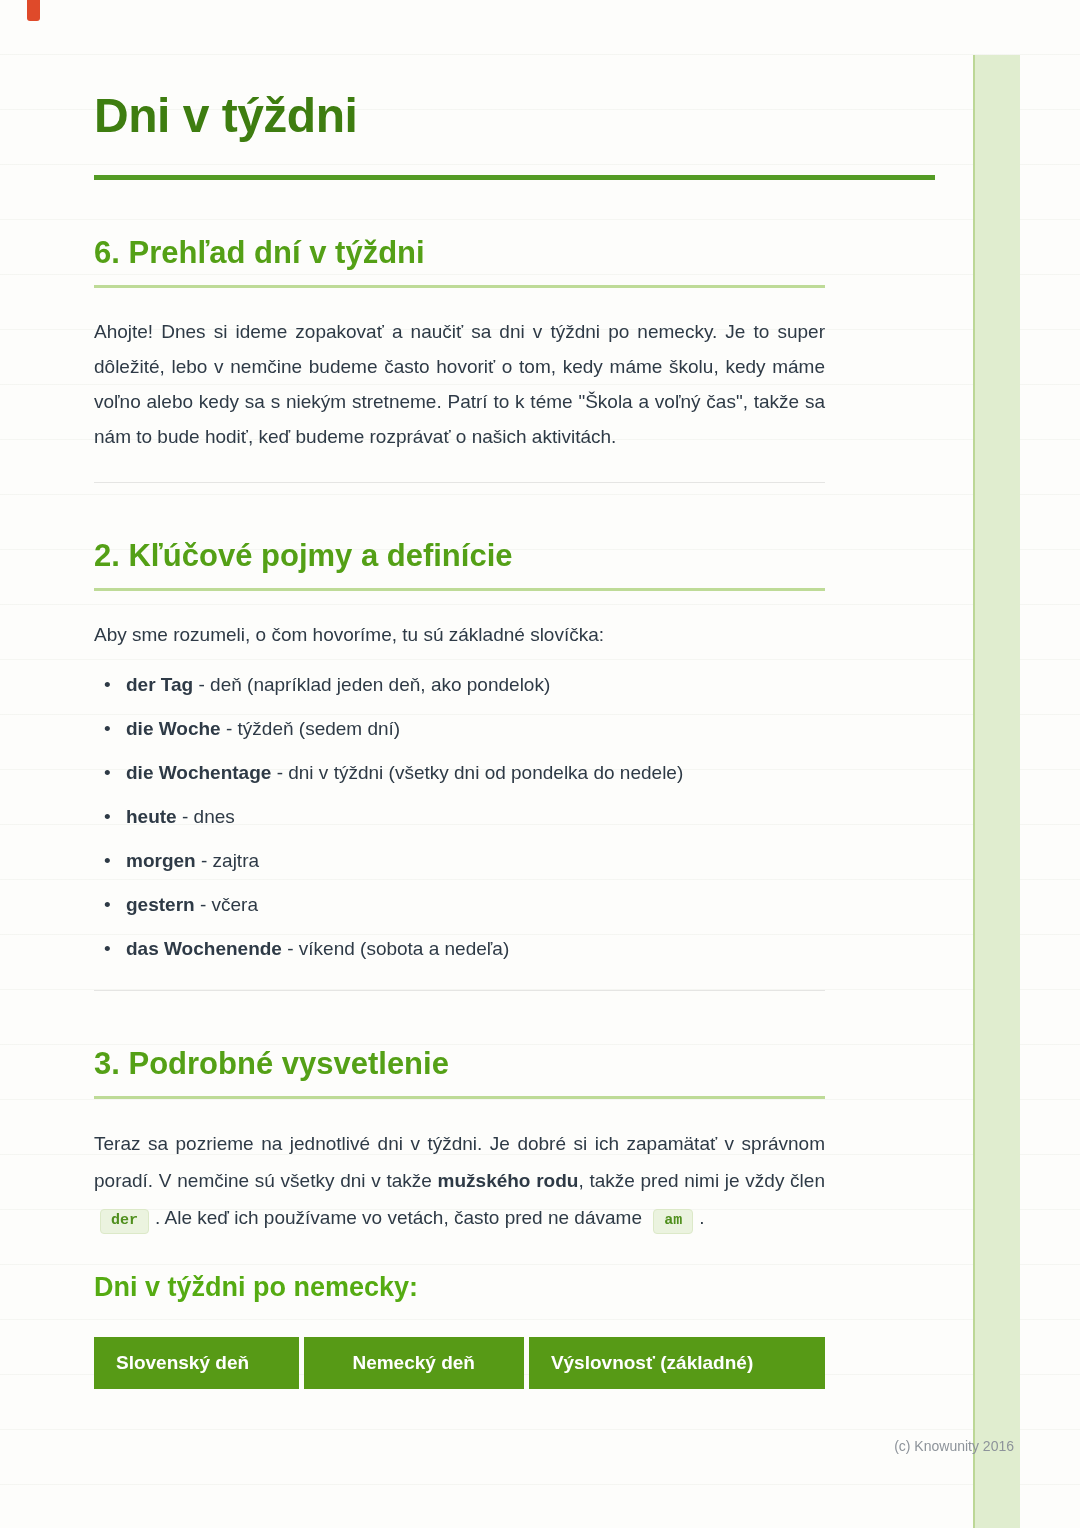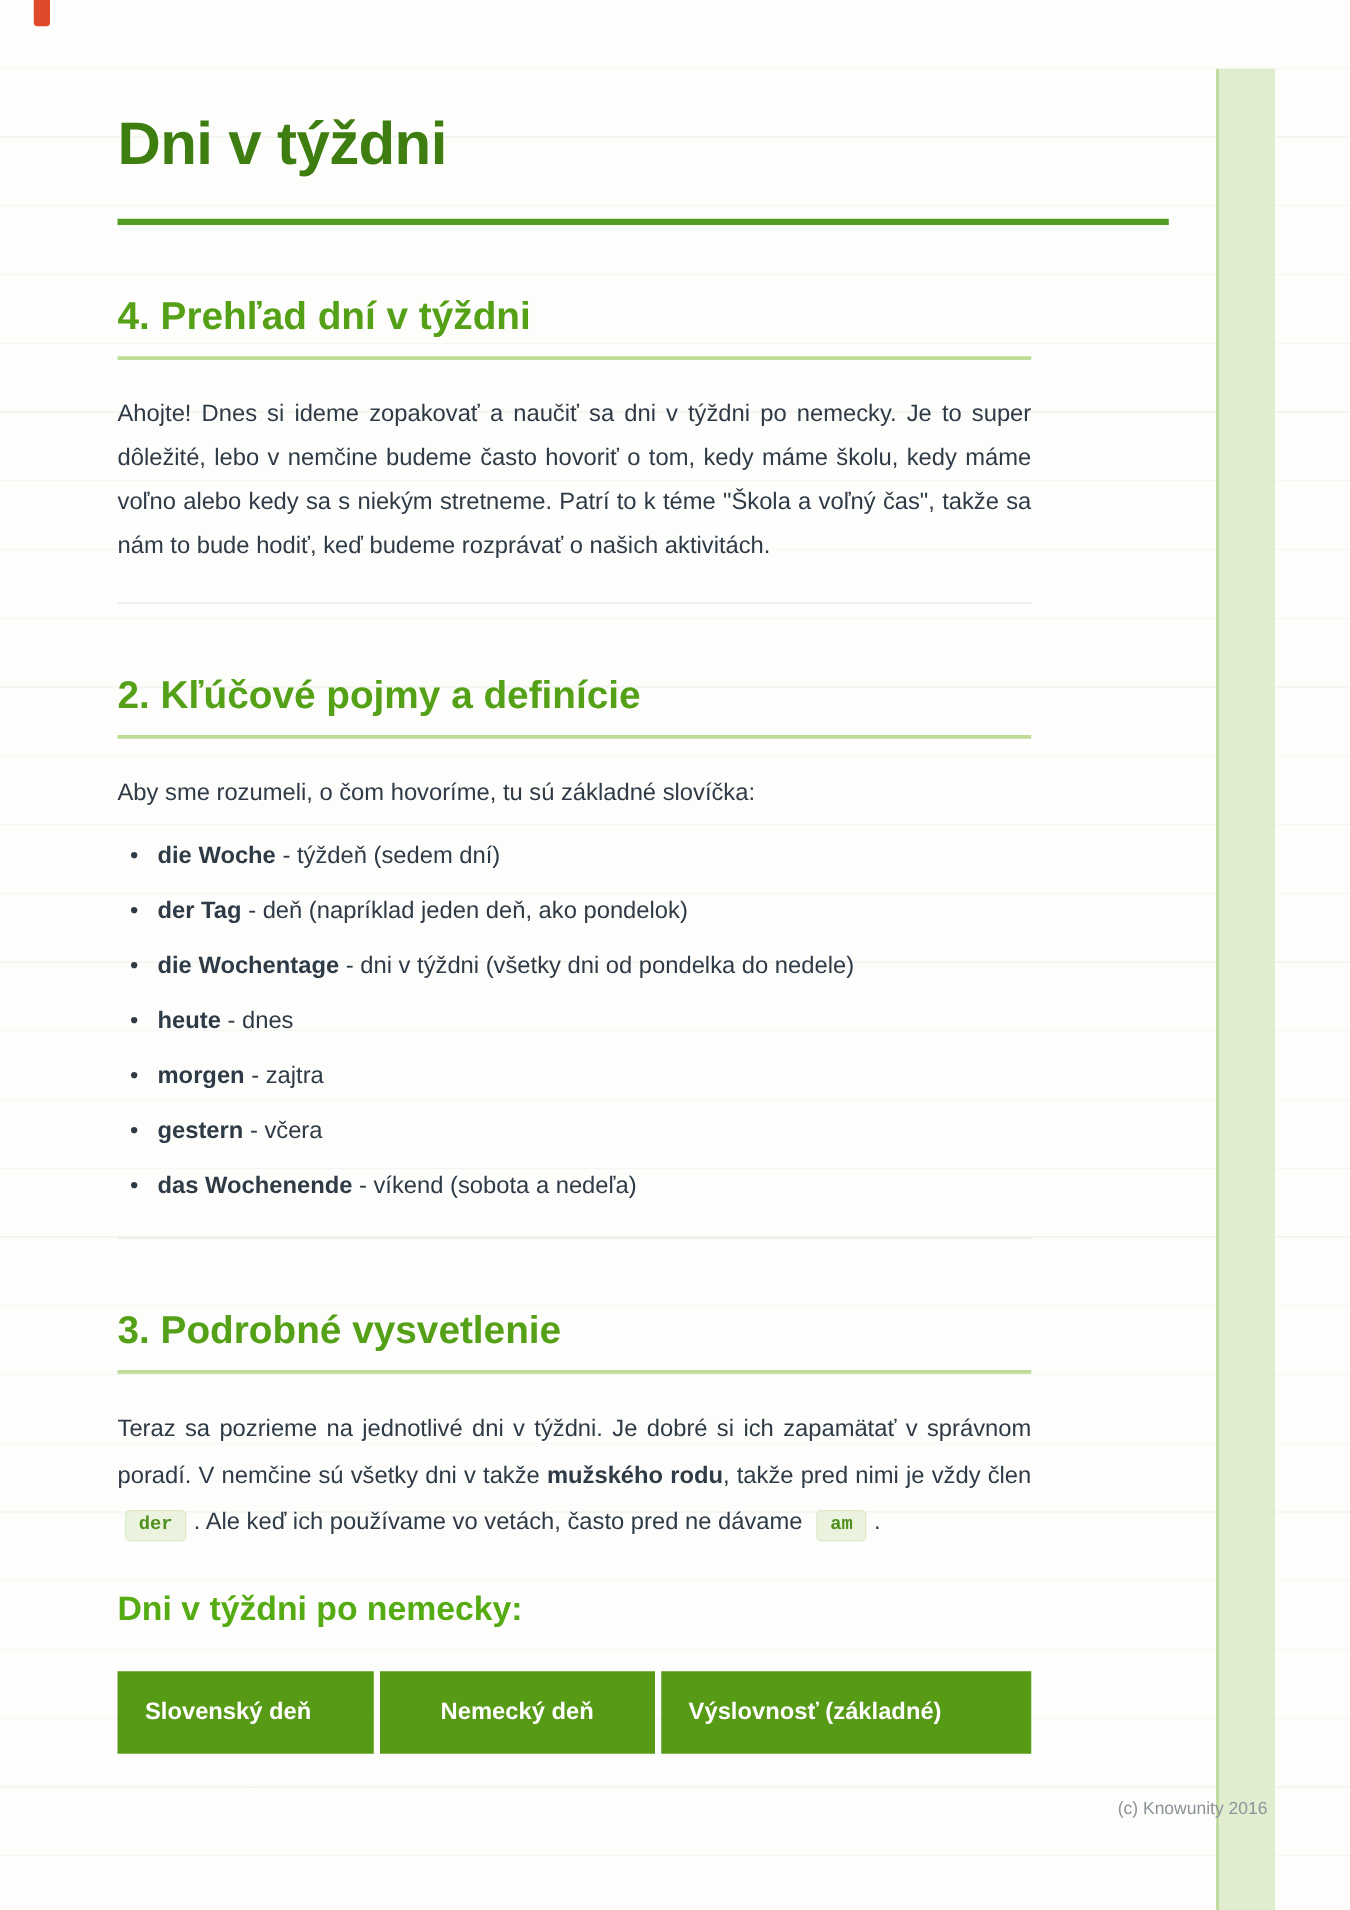--- a/index.html
+++ b/index.html
@@ -133,21 +133,21 @@
   .table-header-row {
     display: flex;
     gap: 5px;
     margin-top: 34px;
   }
   .th-cell {
     background: #579a16;
     color: #ffffff;
     font-weight: 700;
     font-size: 19px;
-    height: 66px;
+    height: 52px;
     display: flex;
     align-items: center;
     padding-left: 22px;
   }
   .th-cell.c1 { width: 206px; }
   .th-cell.c2 { width: 220px; padding-left: 48px; }
   .th-cell.c3 { width: 297px; }
   .footer-note {
     position: absolute;
     top: 1438px;
@@ -162,32 +162,32 @@
 <div class="ruling"></div>
 <div class="corner-mark"></div>
 <div class="margin-stripe"></div>
 
 <div class="content">
 
   <h1 class="page-title">Dni v týždni</h1>
   <div class="title-rule"></div>
 
   <section>
-    <h2 class="section-heading">4. Prehľad dní v týždni</h2>
+    <h2 class="section-heading">6. Prehľad dní v týždni</h2>
     <p class="body-text">Ahojte! Dnes si ideme zopakovať a naučiť sa dni v týždni po nemecky. Je to super dôležité, lebo v nemčine budeme často hovoriť o tom, kedy máme školu, kedy máme voľno alebo kedy sa s niekým stretneme. Patrí to k téme "Škola a voľný čas", takže sa nám to bude hodiť, keď budeme rozprávať o našich aktivitách.</p>
   </section>
 
   <div class="divider"></div>
 
   <section>
     <h2 class="section-heading">2. Kľúčové pojmy a definície</h2>
     <p class="body-text">Aby sme rozumeli, o čom hovoríme, tu sú základné slovíčka:</p>
     <ul class="term-list">
+      <li><span class="term-name">der Tag</span> <span>- deň (napríklad jeden deň, ako pondelok)</span></li>
       <li><span class="term-name">die Woche</span> <span>- týždeň (sedem dní)</span></li>
-      <li><span class="term-name">der Tag</span> <span>- deň (napríklad jeden deň, ako pondelok)</span></li>
       <li><span class="term-name">die Wochentage</span> <span>- dni v týždni (všetky dni od pondelka do nedele)</span></li>
       <li><span class="term-name">heute</span> <span>- dnes</span></li>
       <li><span class="term-name">morgen</span> <span>- zajtra</span></li>
       <li><span class="term-name">gestern</span> <span>- včera</span></li>
       <li><span class="term-name">das Wochenende</span> <span>- víkend (sobota a nedeľa)</span></li>
     </ul>
   </section>
 
   <div class="divider"></div>
 

